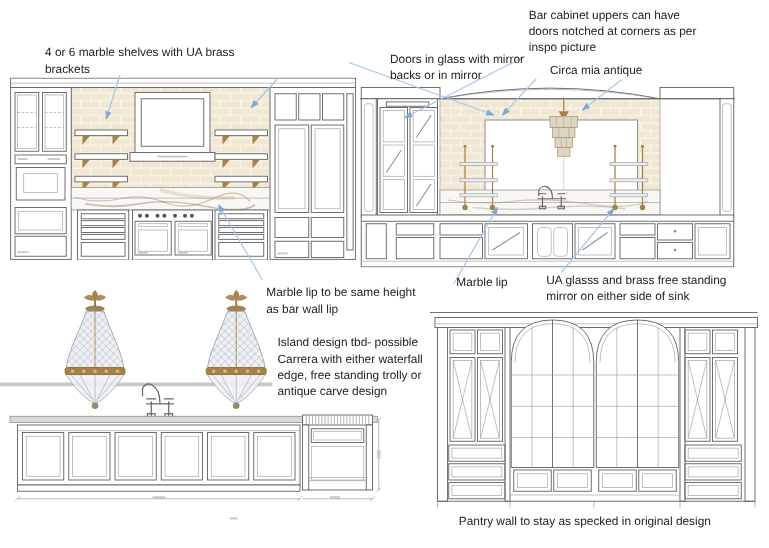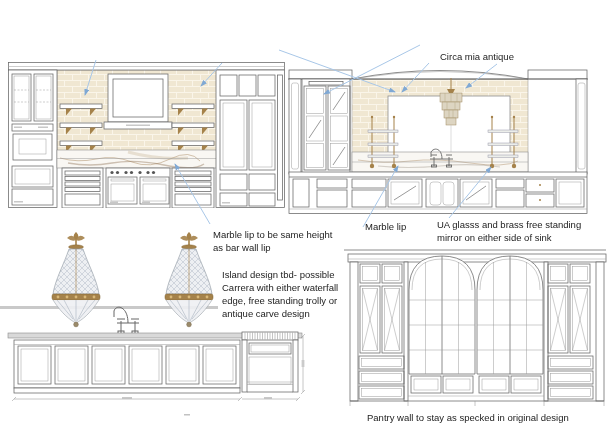--- a/index.html
+++ b/index.html
@@ -422,20 +422,27 @@
     <line class="leader" marker-end="url(#arr)" x1="222" y1="63" x2="201" y2="86"></line>
     <line class="leader" marker-end="url(#arr)" x1="279" y1="50" x2="395" y2="92"></line>
     <line class="leader" marker-end="url(#arr)" x1="420" y1="45" x2="324" y2="94"></line>
     <line class="leader" marker-end="url(#arr)" x1="429" y1="63" x2="402" y2="92"></line>
     <line class="leader" marker-end="url(#arr)" x1="497" y1="64" x2="466" y2="88"></line>
     <line class="leader" marker-end="url(#arr)" x1="210" y1="224" x2="175" y2="164"></line>
     <line class="leader" marker-end="url(#arr)" x1="363" y1="227" x2="398" y2="166"></line>
     <line class="leader" marker-end="url(#arr)" x1="449" y1="218" x2="491" y2="167"></line>
   </svg>
 
+  <div class="note" style="left:36px;top:36px">4 or 6 marble shelves with UA brass
+brackets</div>
+  <div class="note" style="left:312px;top:41px">Doors in glass with mirror
+backs or in mirror</div>
+  <div class="note" style="left:423px;top:6px">Bar cabinet uppers can have
+doors notched at corners as per
+inspo picture</div>
   <div class="note" style="left:440px;top:50px">Circa mia antique</div>
   <div class="note" style="left:213px;top:228px">Marble lip to be same height
 as bar wall lip</div>
   <div class="note" style="left:365px;top:220px">Marble lip</div>
   <div class="note" style="left:437px;top:218px">UA glasss and brass free standing
 mirror on either side of sink</div>
   <div class="note" style="left:367px;top:411px">Pantry wall to stay as specked in original design</div>
   <div class="note" style="left:222px;top:268px">Island design tbd- possible
 Carrera with either waterfall
 edge, free standing trolly or

